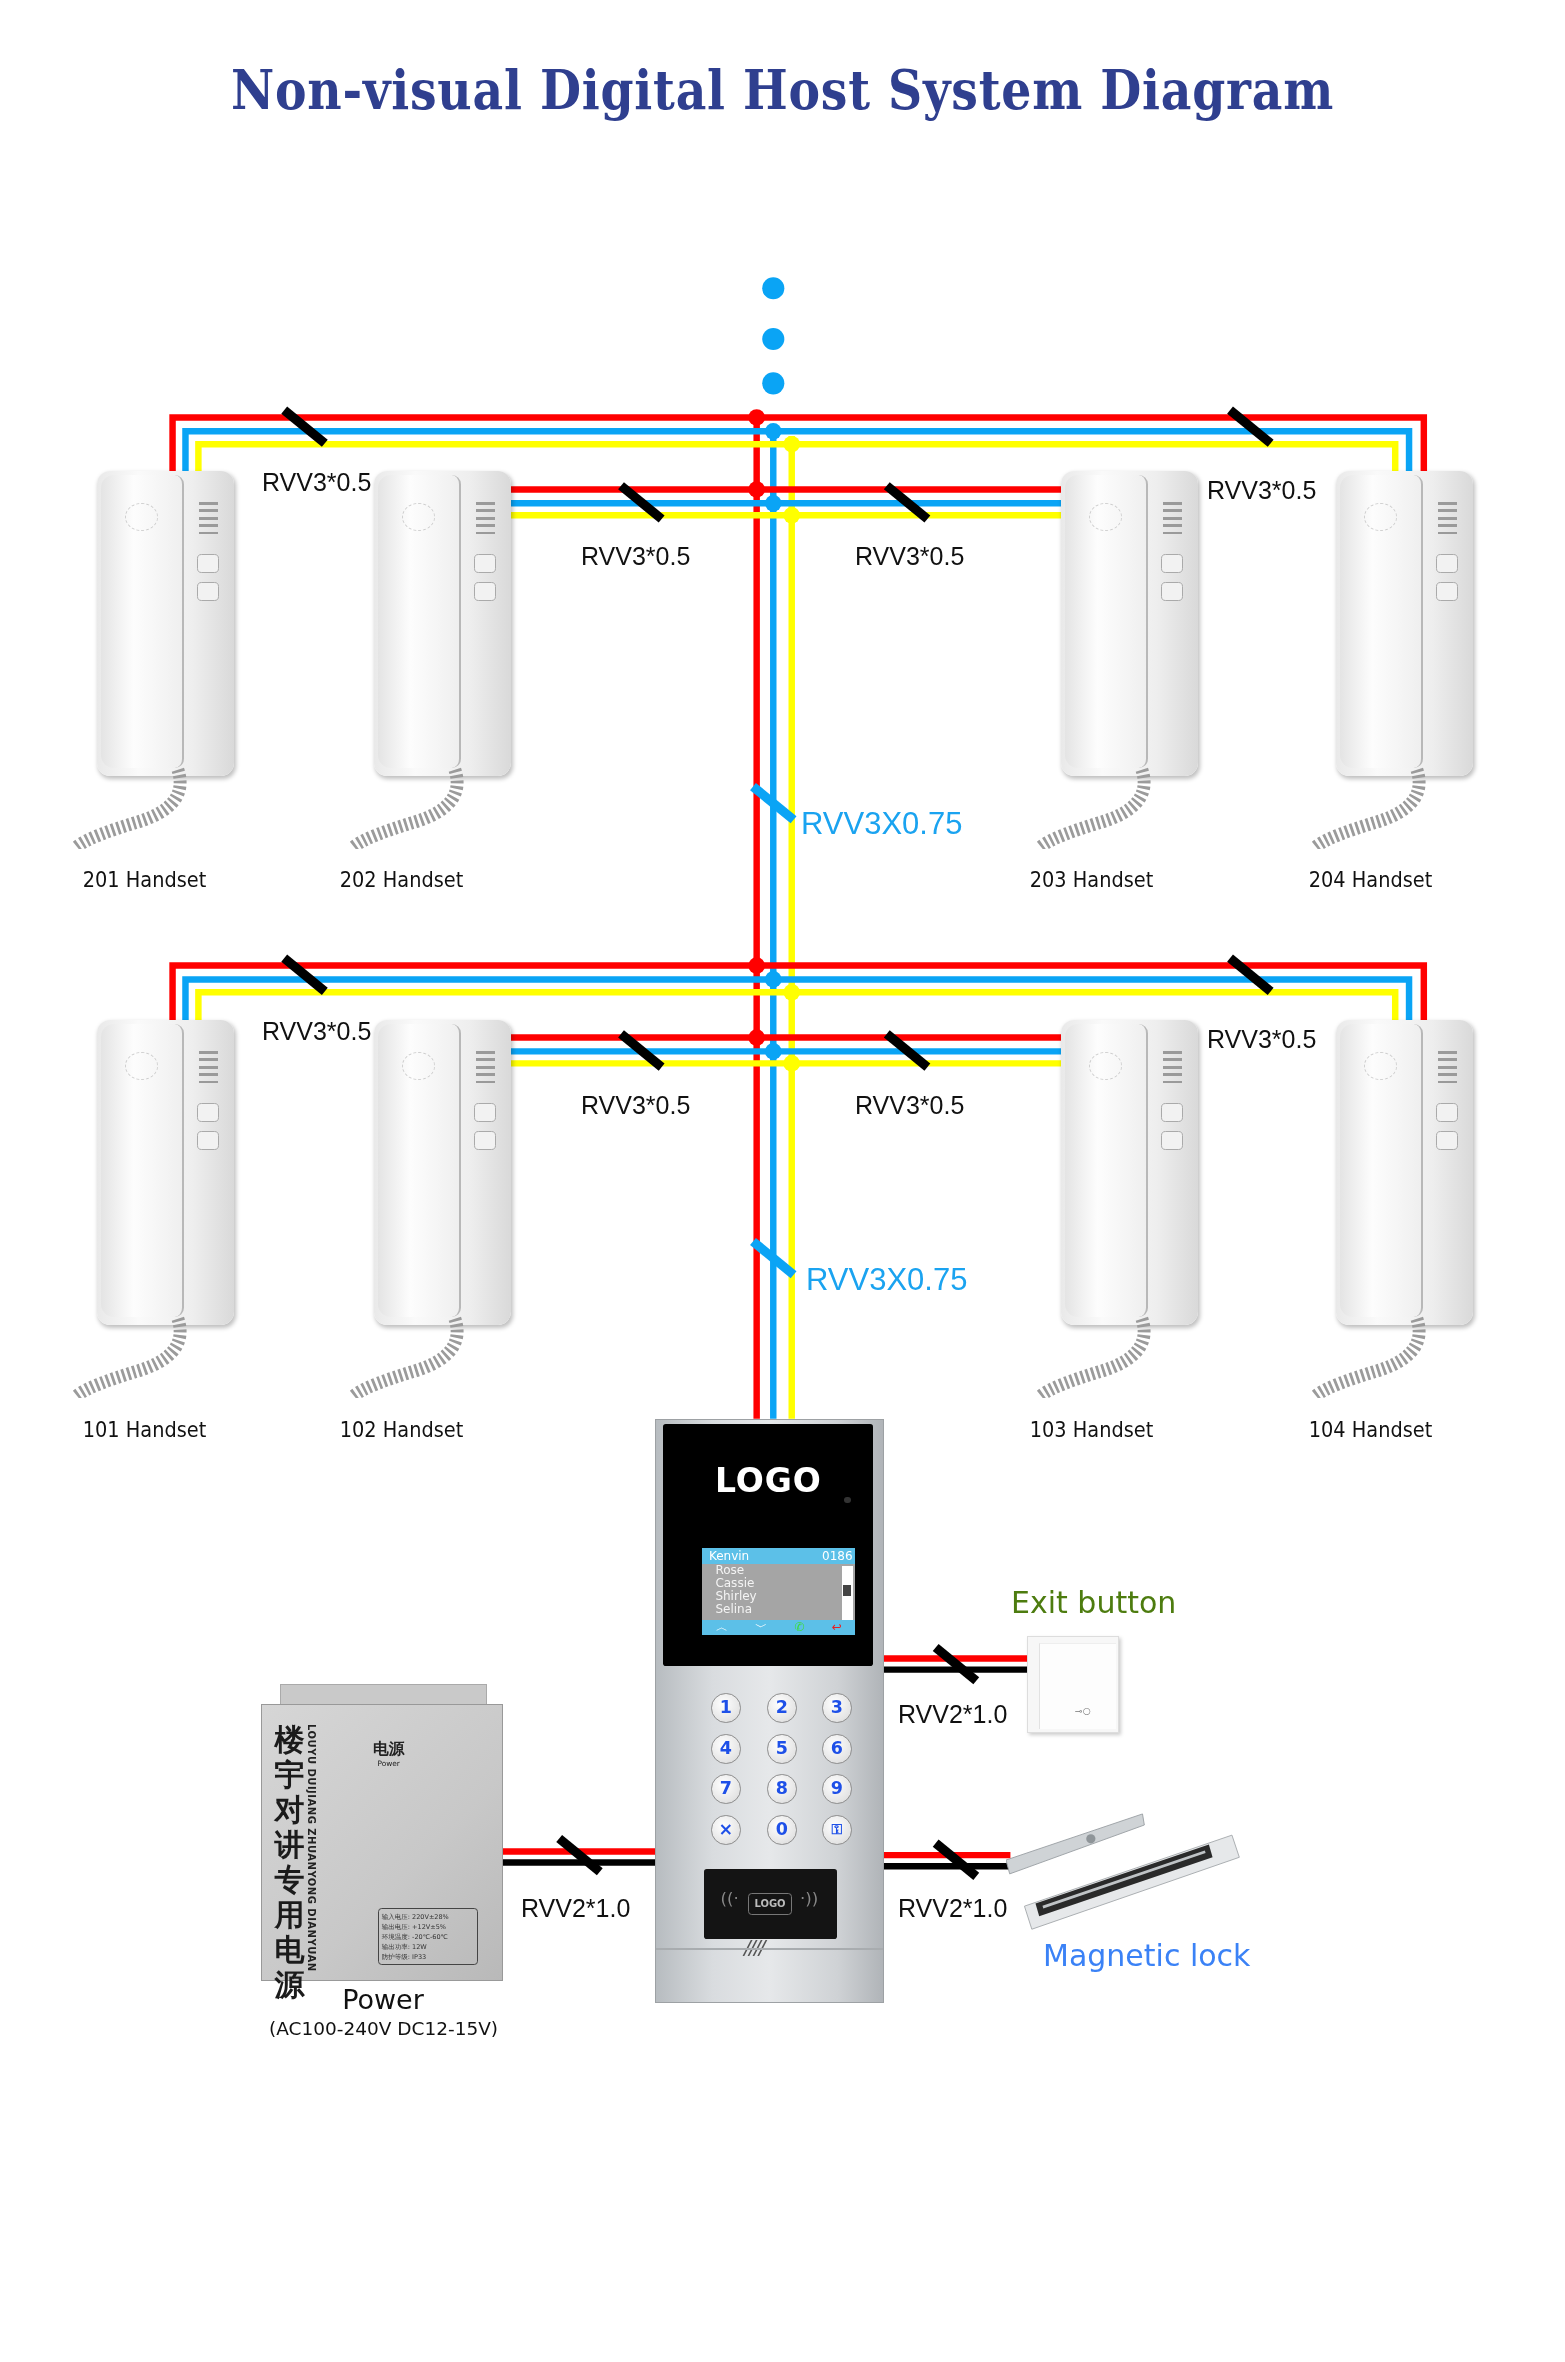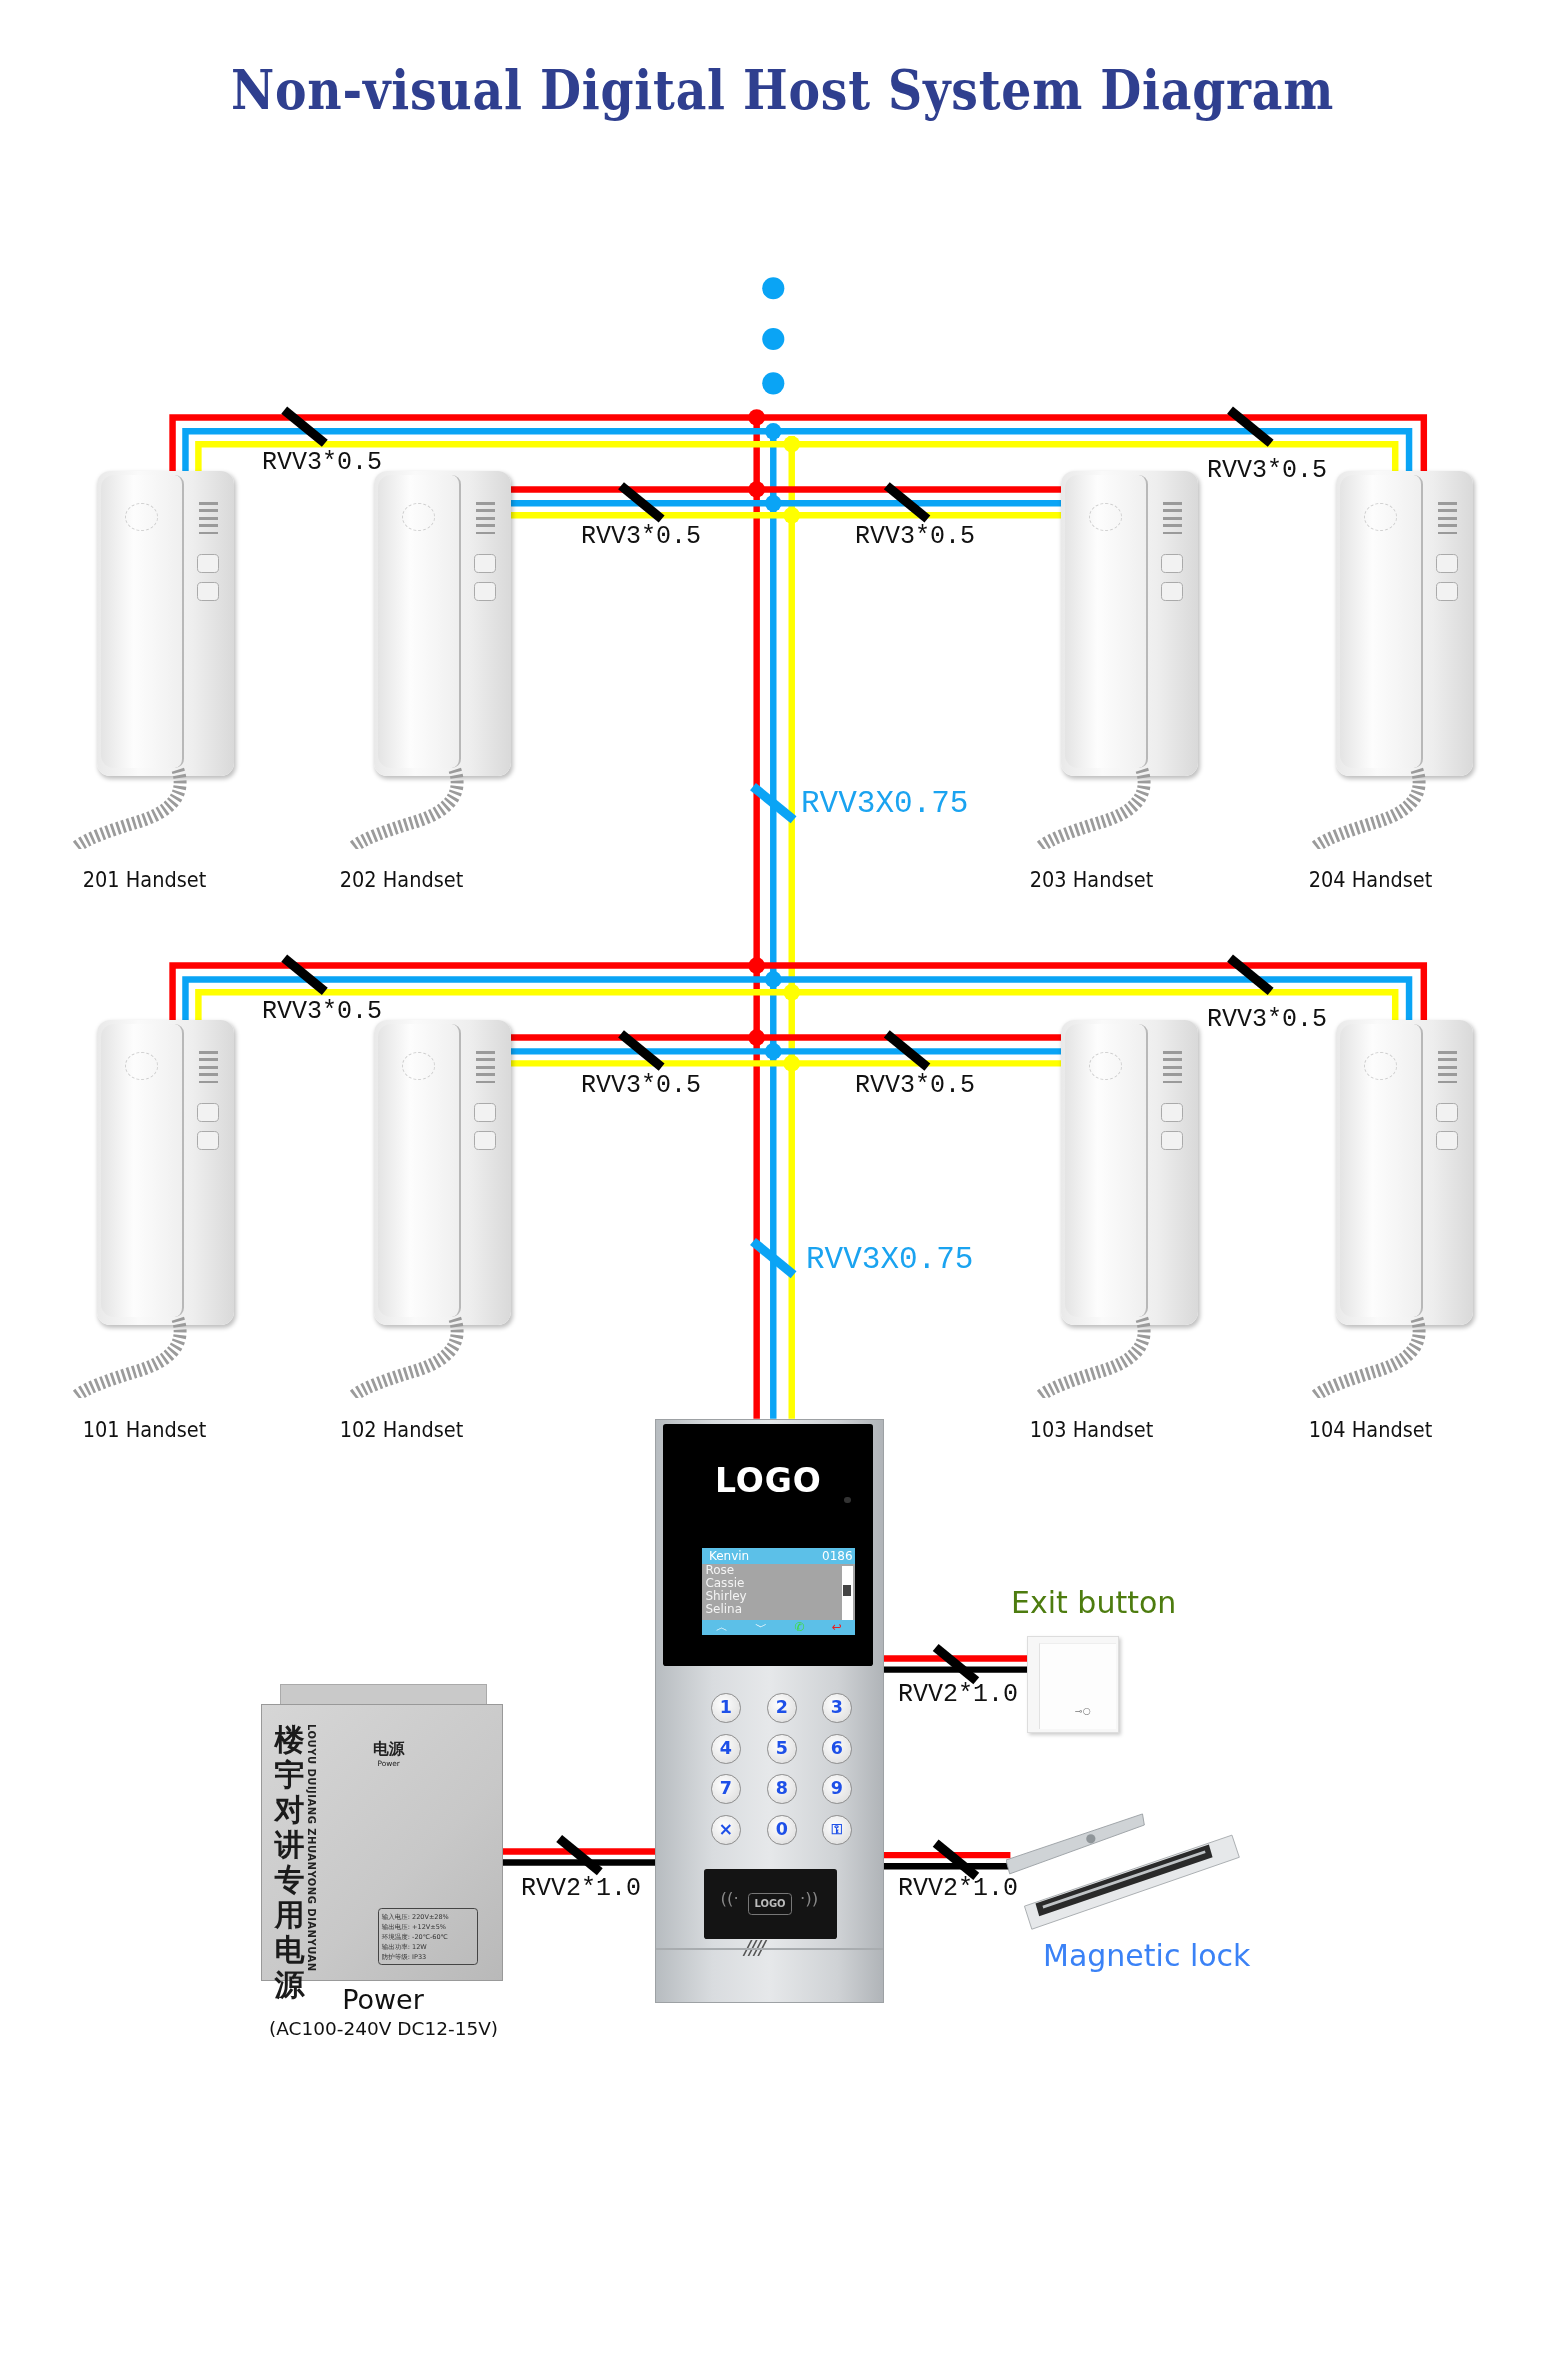--- a/index.html
+++ b/index.html
@@ -1,36 +1,36 @@
 <!DOCTYPE html>
 <html style="font-size:14.8px"><head>
 <meta charset="utf-8">
 <style>
   html, body { margin:0; padding:0; background:#ffffff; }
   body { width:1565px; height:2363px; position:relative; overflow:hidden; font-family:"DejaVu Sans", sans-serif; }
   .abs { position:absolute; }
   #title { position:absolute; left:0; top:57px; width:1565px; text-align:center; font-family:"DejaVu Serif", serif; font-weight:bold; font-size:55px; color:#2f3f8f; letter-spacing:0.9px; transform:scaleX(0.86); transform-origin:center; }
   svg#wires { position:absolute; left:0; top:0; }
-  .lbl { position:absolute; font-family:Liberation Mono, monospace; font-size:25px; color:#111; white-space:nowrap; }
+  .lbl { position:absolute; font-family:Liberation Sans, sans-serif; font-size:25px; color:#111; white-space:nowrap;margin-top:20px; }
   .lbl-blue { color:#1aa3f0; font-size:31px; }
   .hs-lbl { position:absolute; font-family:"DejaVu Sans", sans-serif; font-size:21px; color:#111; width:203px; text-align:center; white-space:nowrap; transform:scaleX(0.92); }
   .handset { position:absolute; width:138px; height:388px; }
   .handset .body { position:absolute; left:0; top:0; width:137px; height:305px; background:linear-gradient(90deg,#e9e9e9 0%,#fafafa 30%,#eeeeee 70%,#d9d9d9 100%); border-radius:13px; box-shadow:1.8px 2.8px 4.6px rgba(0,0,0,0.25); }
   .handset .receiver { position:absolute; left:3.7px; top:3.7px; width:81px; height:293px; background:linear-gradient(90deg,#e4e4e4,#fdfdfd 40%,#efefef); border-radius:13px 9.2px 9.2px 13px; border-right:2.8px solid #b8b8b8; }
   .handset .ear { position:absolute; left:24px; top:28px; width:31px; height:26px; border:1.8px dashed #cfcfcf; border-radius:50%; }
   .handset .grill { position:absolute; left:102px; top:31px; width:18.5px; height:37px; background:repeating-linear-gradient(180deg,#9a9a9a 0 2.8px,transparent 2.8px 7.4px); }
   .handset .btn { position:absolute; left:100px; width:20px; height:16.6px; border:1.8px solid #aaa; border-radius:4.6px; background:#f2f2f2; }
   .handset .cord { position:absolute; left:-28px; top:295px; width:120px; height:83px; }
   .door { position:absolute; left:655px; top:1419px; width:229px; height:584px; background:linear-gradient(90deg,#b7bcc0 0%,#d9dcdf 25%,#e6e8ea 50%,#cfd2d5 80%,#b0b4b8 100%); border:1.8px solid #9da1a4; box-sizing:border-box; }
   .door .top { position:absolute; left:7.4px; top:3.7px; width:210px; height:242px; background:#000; border-radius:2.8px; }
   .door .logo { position:absolute; left:0; top:37px; width:100%; text-align:center; color:#fff; font-size:33px; font-family:"DejaVu Sans", sans-serif; font-weight:bold; letter-spacing:0.9px; }
   .door .cam { position:absolute; left:181px; top:73px; width:6.5px; height:6.5px; border-radius:50%; background:#333; }
   .screen { position:absolute; left:39px; top:124px; width:153px; height:87px; background:#a5a5a5; overflow:hidden; }
   .screen .hdr { height:16.6px; background:#5cc0e8; color:#fff; font-size:12px; display:flex; justify-content:space-between; padding:0 2.8px 0 6.5px; line-height:16.6px; }
-  .screen .row { color:#f4f4f4; font-size:12px; line-height:13px; padding-left:3px; }
+  .screen .row { color:#f4f4f4; font-size:12px; line-height:13px; padding-left:13px; }
   .screen .sb { position:absolute; right:2.8px; top:18.5px; width:11px; height:54px; background:#fff; }
   .screen .sb i { position:absolute; left:1.8px; top:18.5px; width:7.4px; height:11px; background:#444; }
   .screen .foot { position:absolute; left:0; bottom:0; width:100%; height:14.8px; background:#5cc0e8; display:flex; justify-content:space-around; align-items:center; font-size:12px; color:#fff; }
   .keypad { position:absolute; left:46px; top:273px; width:157px; }
   .key { position:absolute; width:29.5px; height:29.5px; border-radius:50%; background:radial-gradient(circle at 40% 35%,#ffffff,#e4e4e4 70%,#c9c9c9); border:1.8px solid #8d8d8d; box-sizing:border-box; color:#1e50e8; font-weight:bold; font-size:17.5px; text-align:center; line-height:26px; font-family:"DejaVu Sans", sans-serif; }
   .card { position:absolute; left:48px; top:449px; width:133px; height:70px; background:#141414; border-radius:2.8px; }
   .card .cbox { position:absolute; left:44px; top:24px; width:44px; height:22px; border:1.8px solid #777; border-radius:3.7px; color:#bbb; font-size:10px; font-weight:bold; text-align:center; line-height:20px; box-sizing:border-box; }
   .card .wv { position:absolute; top:20px; color:#888; font-size:16.6px; }
   .door .slash { position:absolute; left:88px; top:515px; color:#555; font-size:20px; letter-spacing:-1.8px; font-style:italic; }
   .door .seam { position:absolute; left:0; top:528px; width:100%; height:1.8px; background:#a8acaf; }

